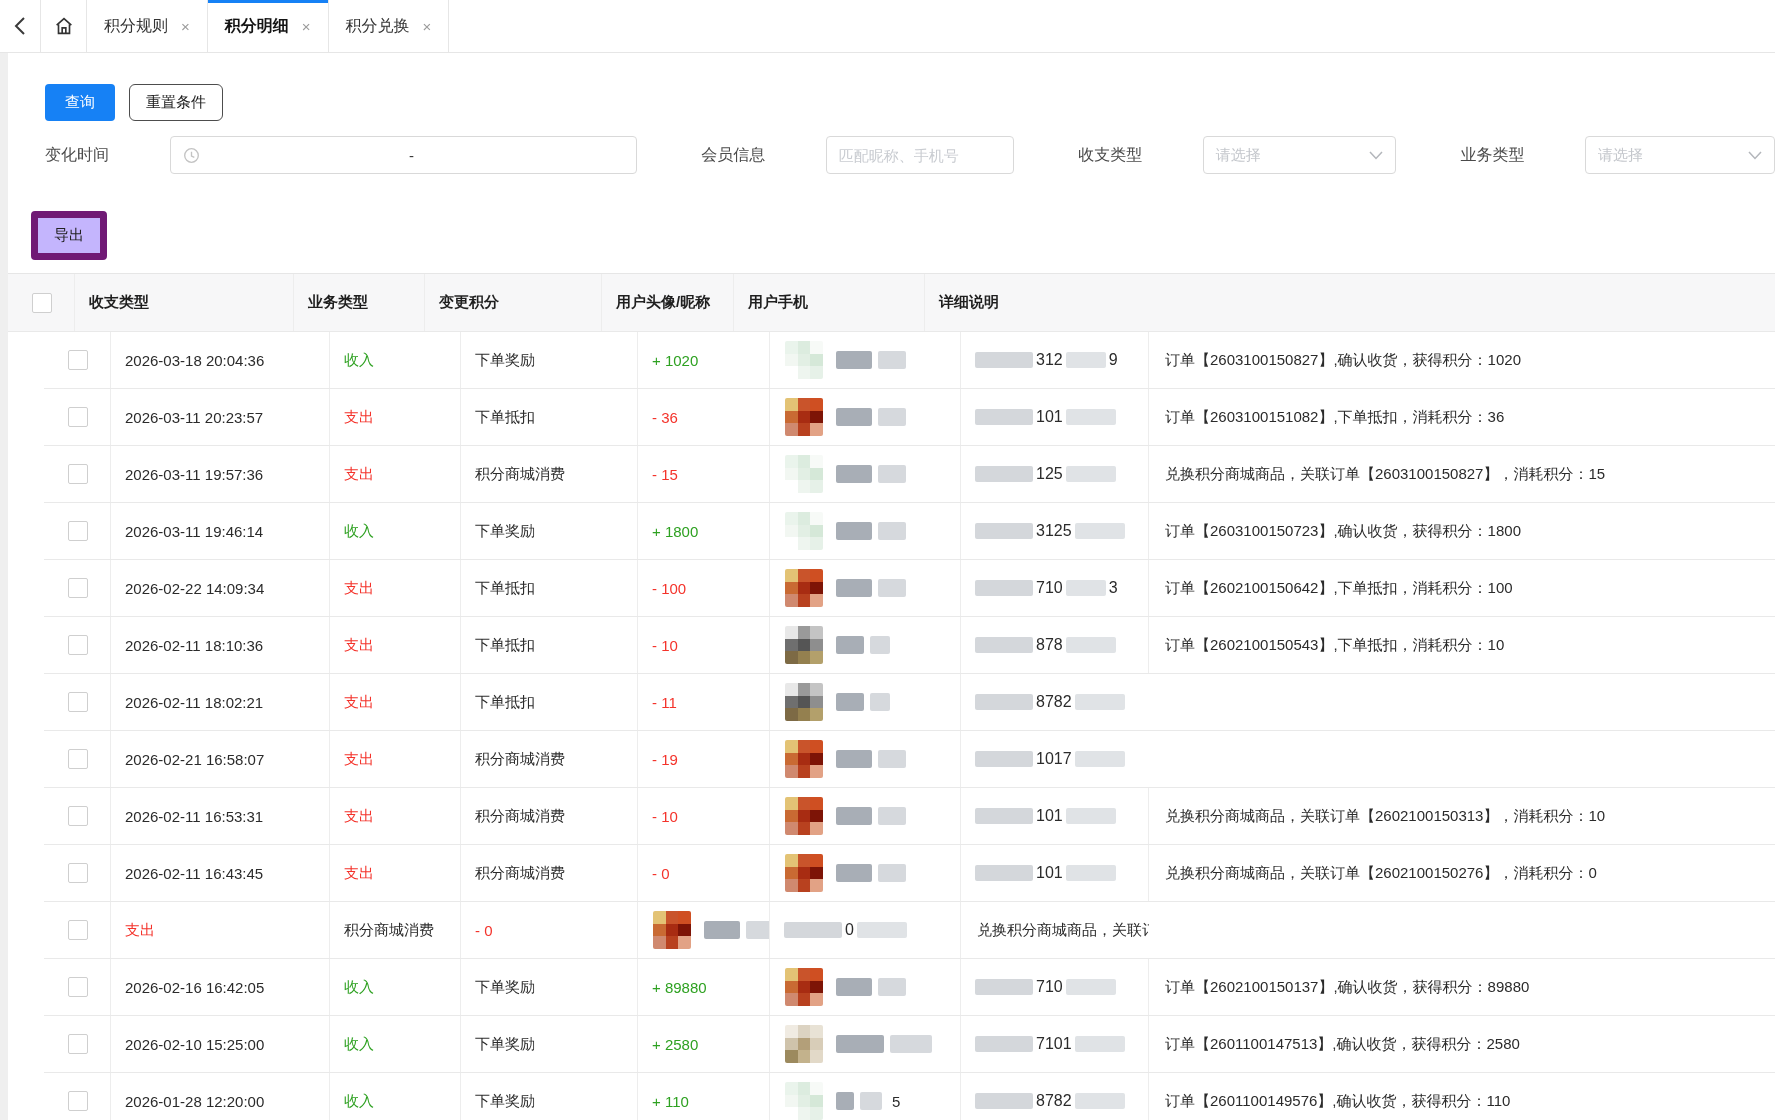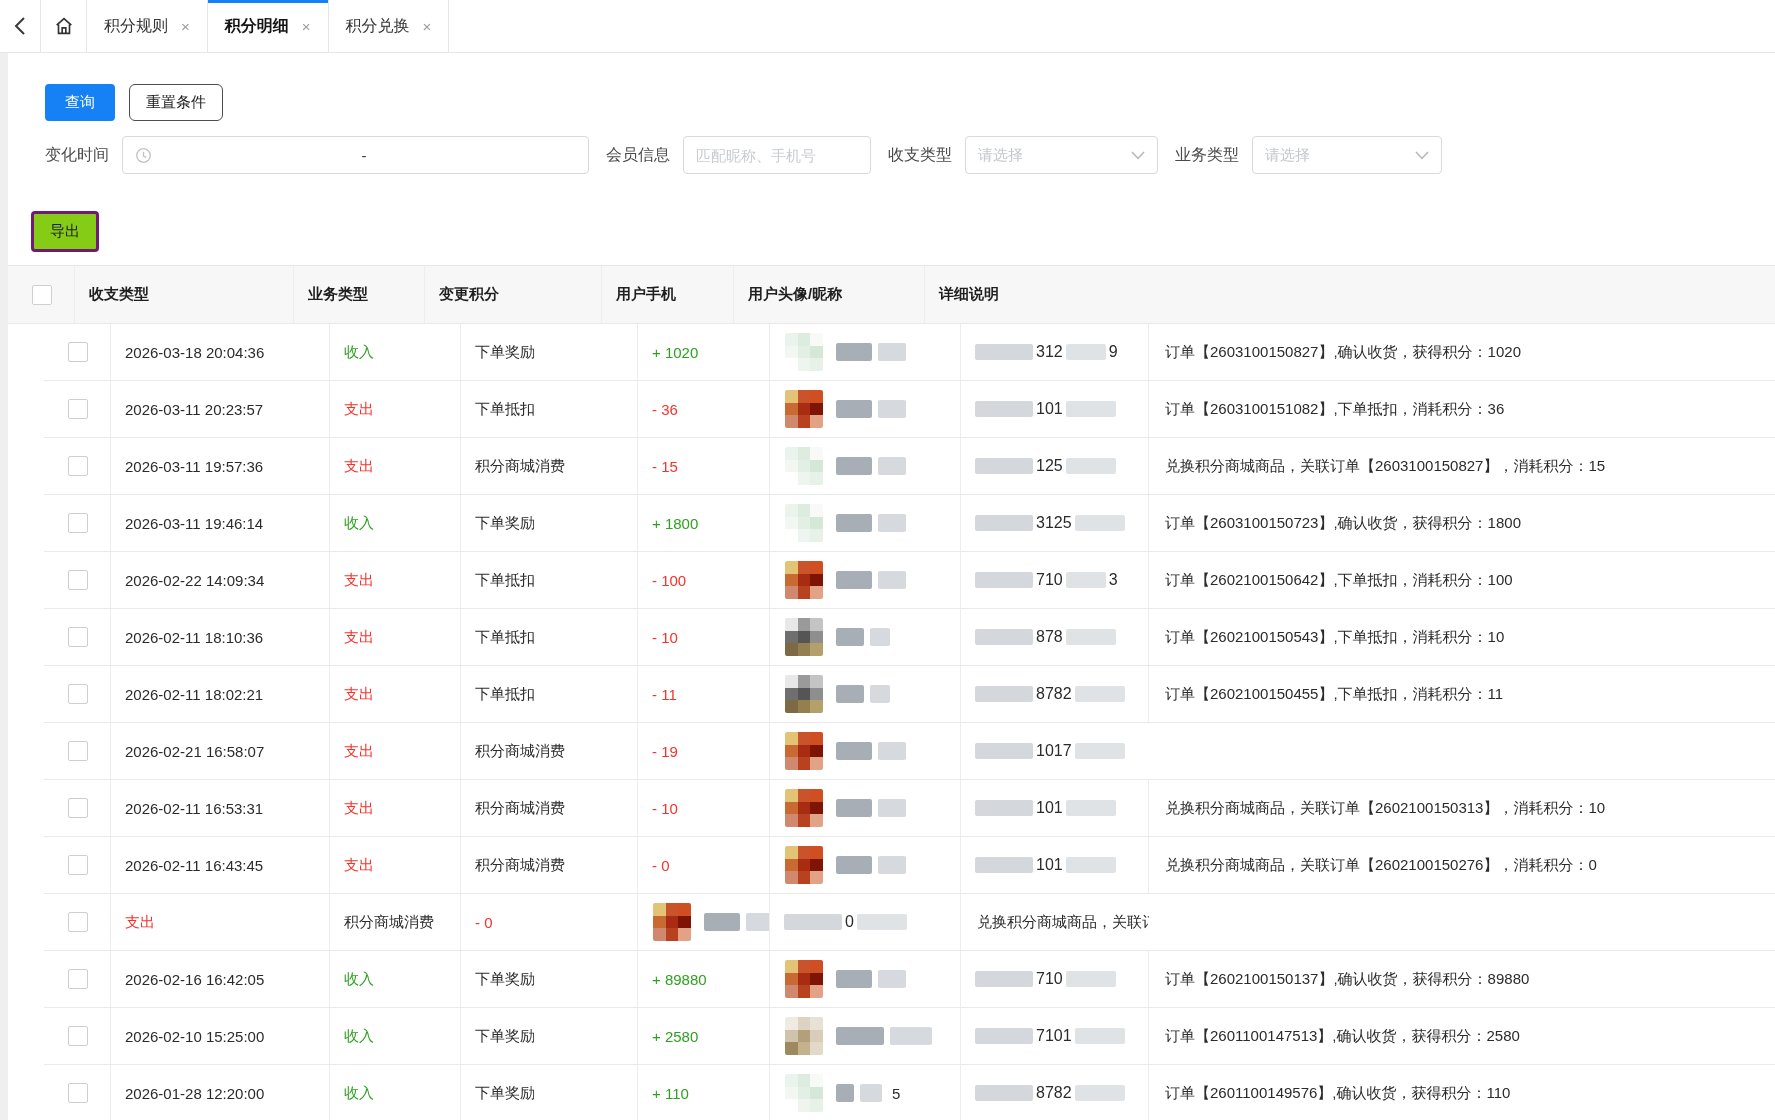--- a/index.html
+++ b/index.html
@@ -17,33 +17,33 @@
 
   
   .leftstrip { position:absolute; left:0; top:53px; width:8px; bottom:0; background:#efefef; }
   .page { position:absolute; left:8px; top:53px; right:0; bottom:0; background:#fff; }
 
   .actions { display:flex; align-items:center; gap:14px; margin:31px 0 0 37px; }
   .btn { cursor:pointer; font-family:inherit; }
   .btn-primary { background:#1681f5; color:#fff; border:none; border-radius:4px; font-size:15px; padding:9px 20px; }
   .btn-reset { background:#fff; color:#1a1a1a; border:1px solid #4d4d4d; border-radius:6px; font-size:15px; padding:8px 16px; }
 
-  .filter-row { display:flex; align-items:center; margin:15px 0 0 37px; font-size:16px; color:#4a4a4a; }
+  .filter-row { display:flex; align-items:center; margin:15px 0 0 37px; font-size:16px; color:#4a4a4a;justify-content:space-between; }
   .f-label { margin-right:13px; white-space:nowrap; }
   .f-gap { margin-right:17px; }
   .input { height:38px; border:1px solid #d9d9d9; border-radius:4px; background:#fff; }
   .date-input { width:467px; display:flex; align-items:center; padding:0 12px; cursor:pointer; }
   .dash { flex:1; text-align:center; color:#3a3a3a; font-size:15px; }
   .member-input { width:188px; padding:0 12px; font-size:15px; color:#333; font-family:inherit; outline:none; }
   .member-input::placeholder { color:#c9ccd1; }
   .select { display:flex; align-items:center; justify-content:space-between; padding:0 12px; color:#c4c7cc; font-size:15px; cursor:pointer; }
   .sel-io { width:193px; }
   .sel-biz { width:190px; }
 
-  .btn-export { display:block; margin:37px 0 0 23px; background:#84cc16; border:3px solid #701a75; border-radius:4px; padding:8px 16px; font-size:15px; color:#222; }
+  .btn-export { display:block; margin:37px 0 0 23px; background:#c4b5fd; border:7px solid #701a75; border-radius:4px; padding:8px 16px; font-size:15px; color:#222; }
 
   
   .table { margin-top:13px; border-top:1px solid #e6e6e6; }
   .thead, .trow { display:grid; grid-template-columns:67px 219px 131px 177px 132px 191px 188px 1fr; border-bottom:1px solid #e9e9e9; }
   .thead { height:58px; background:#f7f7f8; font-weight:bold; font-size:15px; color:#1f1f1f; }
   .trow { height:57px; background:#fff; font-size:15px; color:#2b2b2b;margin-left:36px; }
   .cell { display:flex; align-items:center; padding-left:14px; border-right:1px solid #ededed; height:100%; overflow:hidden; white-space:nowrap; }
   .cell:last-child { border-right:none; padding-right:18px; }
   .cb-cell { padding-left:24px; }
   .checkbox { width:20px; height:20px; border:1px solid #cfcfcf; border-radius:2px; background:#fff; cursor:pointer; flex:0 0 auto; }
@@ -136,22 +136,22 @@
   <button class="btn btn-export">导出</button>
 
   <div class="table">
     <div class="thead">
       <div class="cell cb-cell">
           <span class="checkbox"></span>
         </div>
       <div class="cell">收支类型</div>
       <div class="cell">业务类型</div>
       <div class="cell">变更积分</div>
+      <div class="cell">用户头像/昵称</div>
       <div class="cell">用户手机</div>
-      <div class="cell">用户头像/昵称</div>
       <div class="cell">详细说明</div>
     </div>
     <div id="tbody">
         <div class="trow">
           <div class="cell cb-cell">
             <span class="checkbox"></span>
           </div>
           <div class="cell">2026-03-18 20:04:36</div>
           <div class="cell income">收入</div>
           <div class="cell">下单奖励</div>
@@ -365,21 +365,20 @@
             <div class="nick">
               <span class="nb nb1" style="width: 28px;"></span>
               <span class="nb nb2" style="width: 20px;"></span>
             </div>
           </div>
           <div class="cell ph-cell">
             <span class="pb" style="width: 58px;"></span>
             <span class="ph-digits">8782</span>
             <span class="pb pb-lite" style="width: 50px;"></span>
           </div>
-          <div class="cell desc-cell">订单【2602100150455】,下单抵扣，消耗积分：11</div>
         </div>
         <div class="trow">
           <div class="cell cb-cell">
             <span class="checkbox"></span>
           </div>
           <div class="cell">2026-02-21 16:58:07</div>
           <div class="cell expense">支出</div>
           <div class="cell">积分商城消费</div>
           <div class="cell expense">- 19</div>
           <div class="cell av-cell">

